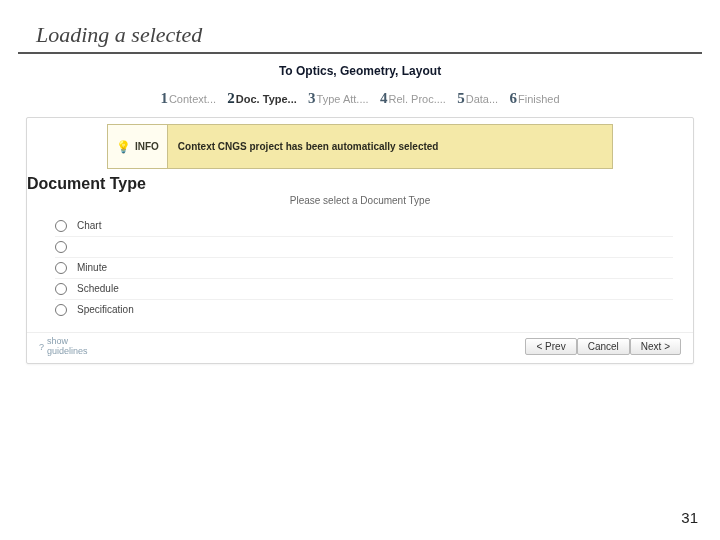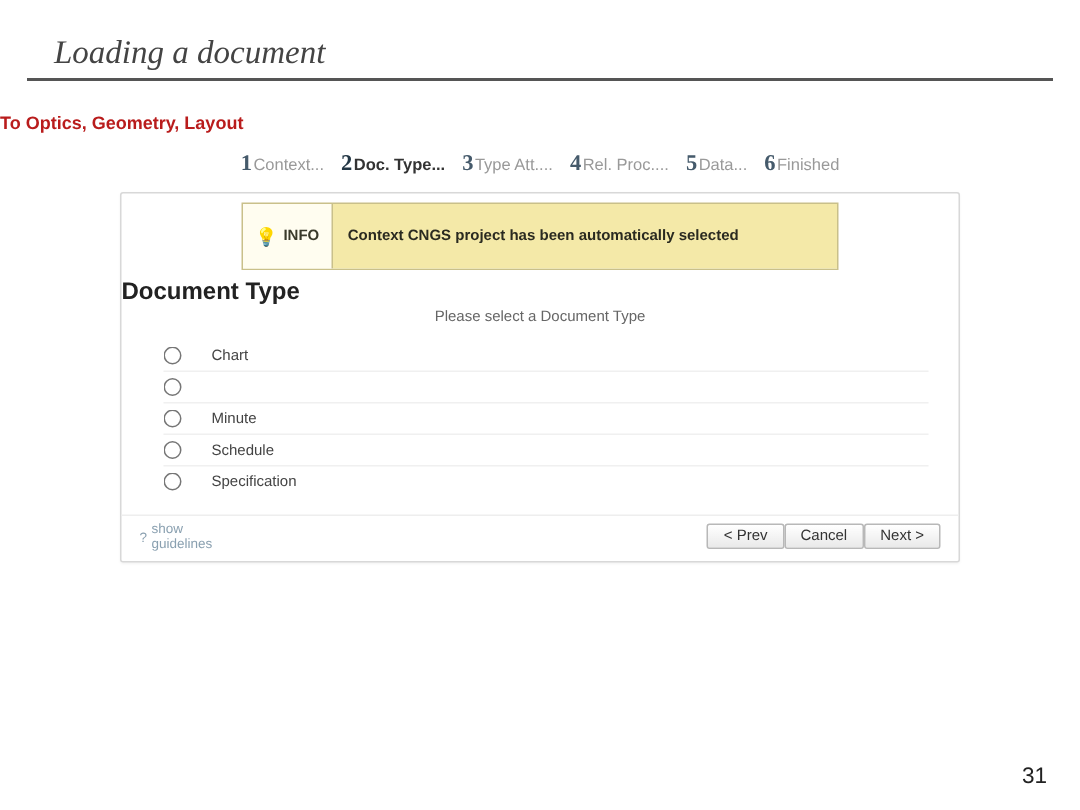--- a/index.html
+++ b/index.html
@@ -15,28 +15,29 @@
   .slide-title {
     font-style: italic;
     font-size: 22px;
     color: #444;
     padding: 8px 18px 4px 18px;
     border-bottom: 2px solid #555;
     margin: 14px 18px 0 18px;
     font-family: Georgia, 'Times New Roman', serif;
   }
   .subtitle {
+    text-align: center;
     font-size: 12px;
-    color: #b91c1c;
-    margin-top: 21px;
+    color: #0f172a;
+    margin-top: 10px;
     font-weight: bold;
   }
   .wizard {
     margin: 8px auto 0 auto;
-    width: 560px;
+    width: 668px;
   }
   .steps {
     text-align: center;
     font-size: 12px;
     padding: 4px 0 10px 0;
     color: #888;
   }
   .step {
     display: inline-block;
     margin: 0 4px;
@@ -98,22 +99,22 @@
     text-align: center;
     font-size: 10px;
     color: #666;
     margin-bottom: 10px;
   }
   .radio-list {
     padding: 0 20px 8px 28px;
   }
   .radio-row {
     display: flex;
-    align-items: center;
-    gap: 20px;
+    align-items: flex-start;
+    gap: 10px;
     padding: 4px 0;
     border-bottom: 1px solid #f0f0f0;
     font-size: 10px;
     color: #444;
   }
   .radio-row:last-child { border-bottom: none; }
   input[type=radio] {
     width: 12px; height: 12px;
   }
   .panel-footer {
@@ -147,21 +148,21 @@
     right: 22px;
     bottom: 14px;
     font-size: 15px;
     color: #222;
     font-family: Arial, sans-serif;
   }
 </style>
 </head>
 <body>
 
-<div class="slide-title">Loading a document</div>
+<div class="slide-title">Loading a selected</div>
 
 <div class="subtitle">To Optics, Geometry, Layout</div>
 
 <div class="wizard">
 
   <div class="steps">
     <span class="step">
       <span class="step-num">1</span><span class="step-label">Context...</span>
     </span>
     <span class="step active">

